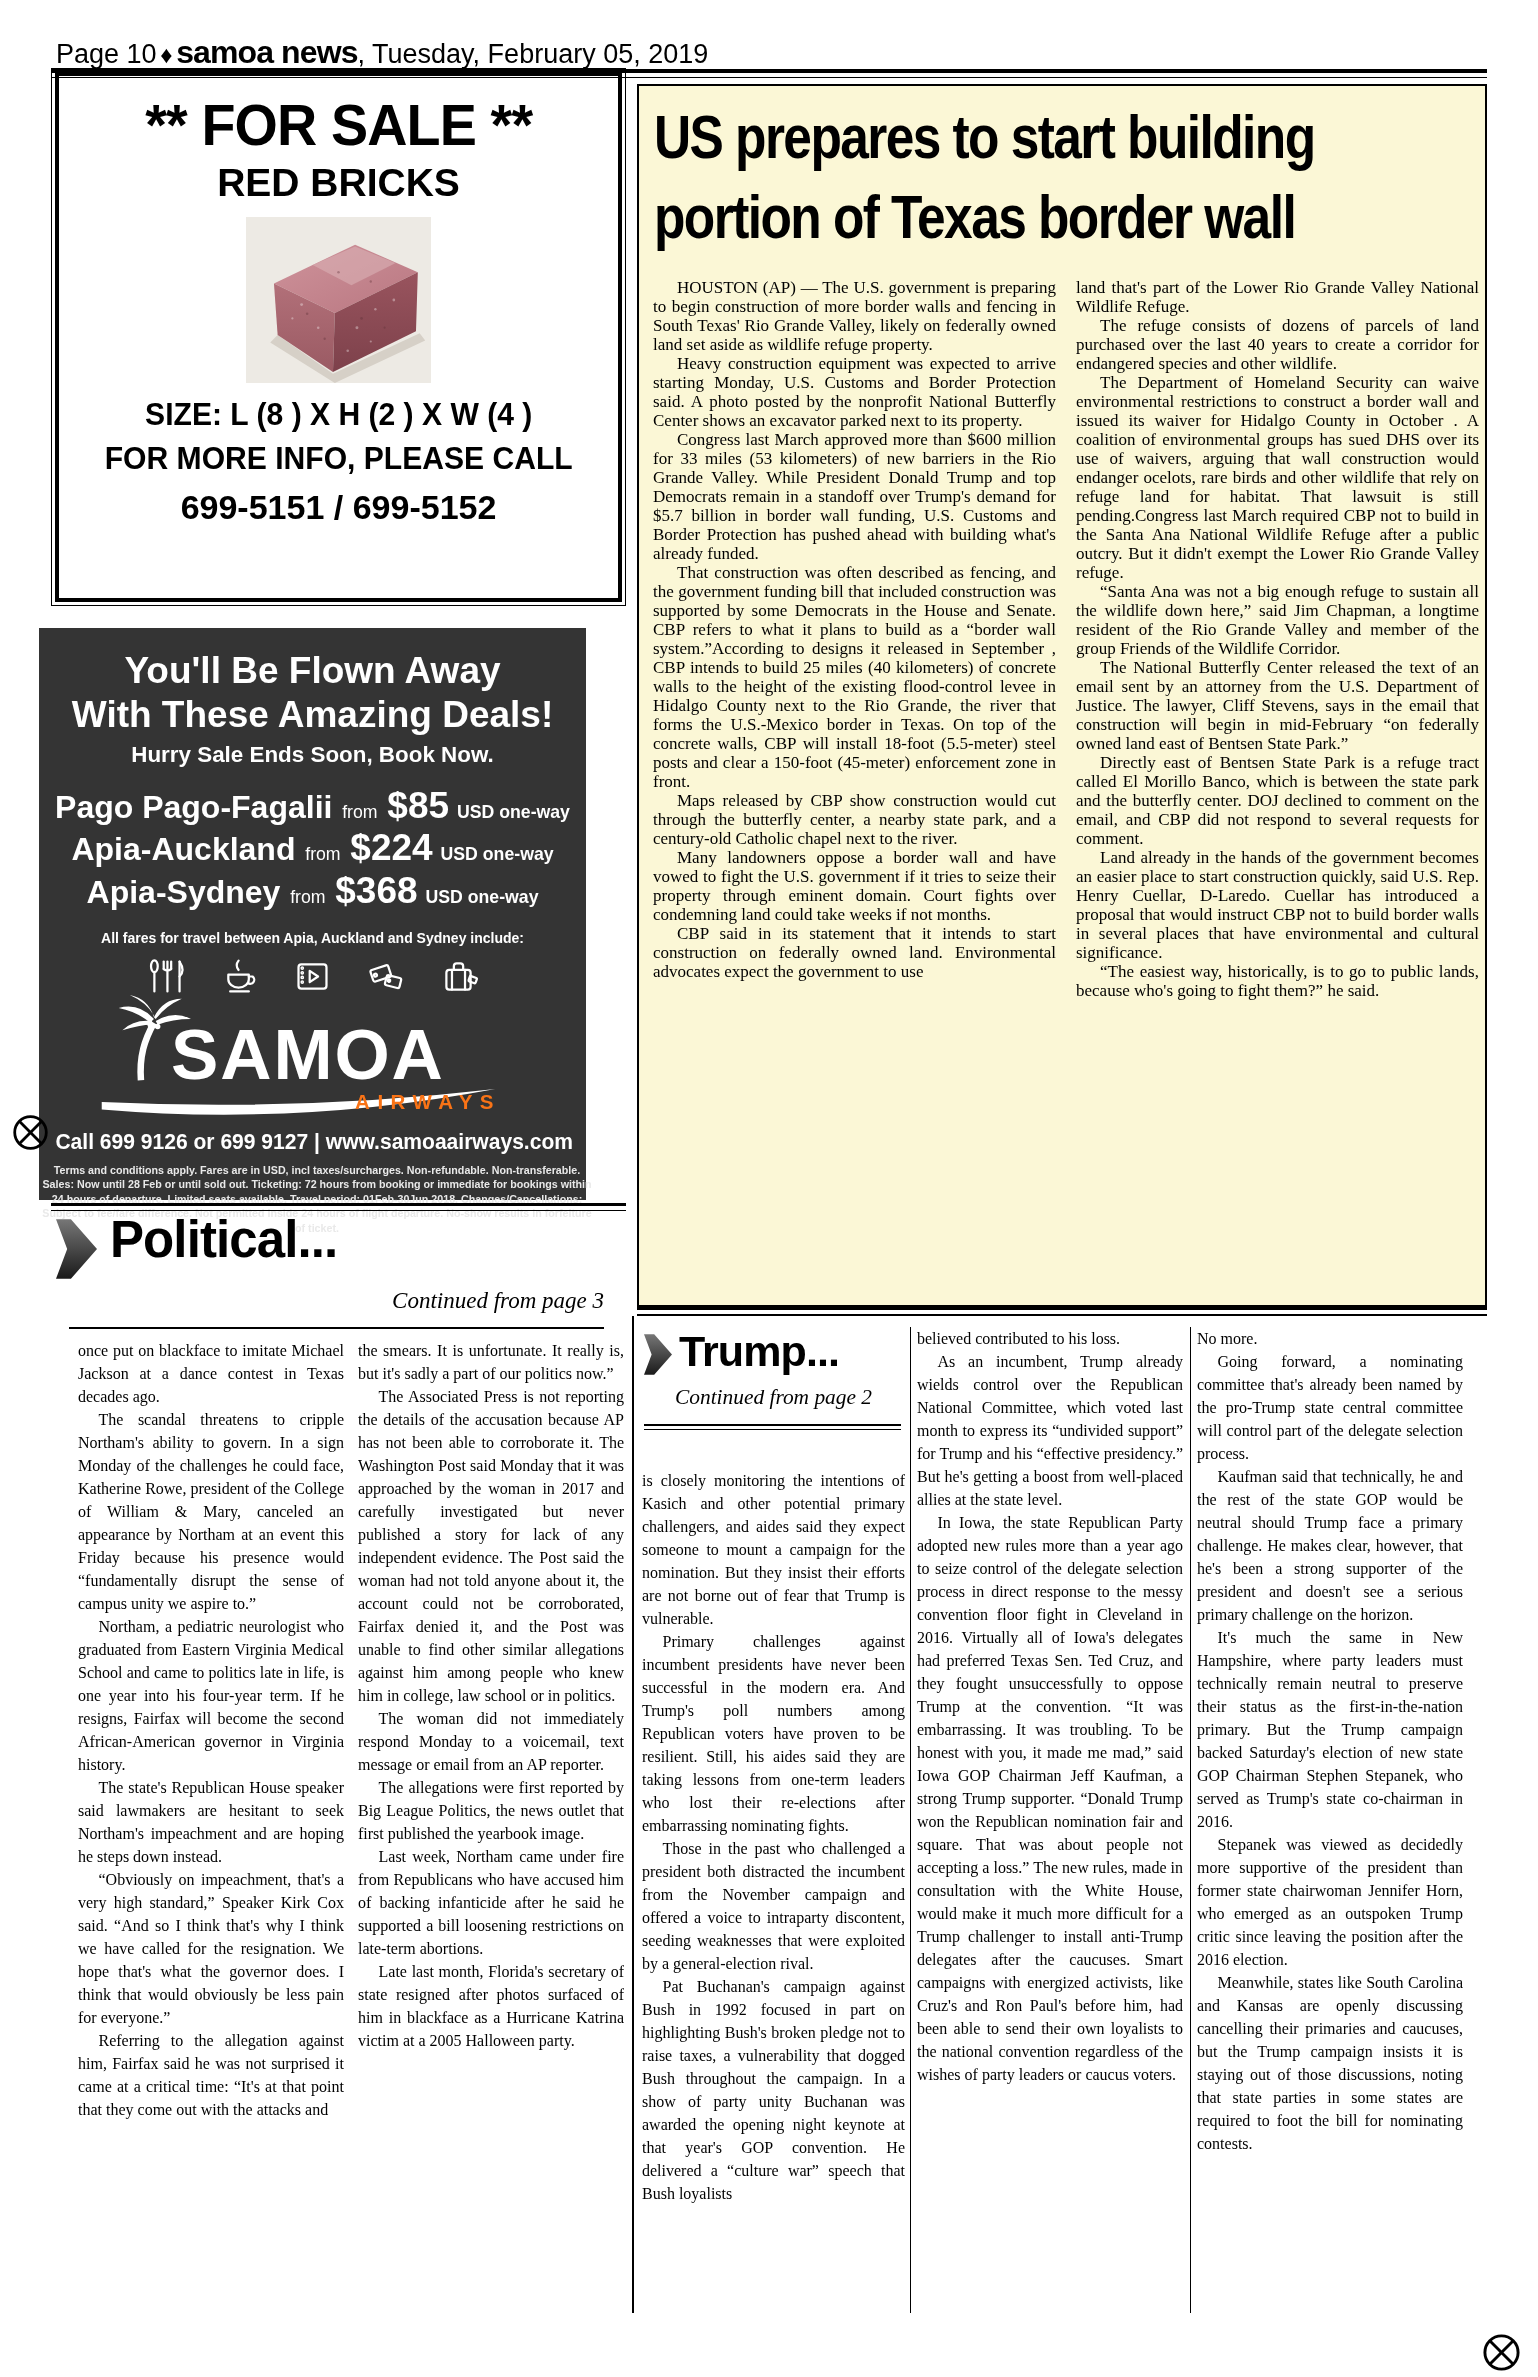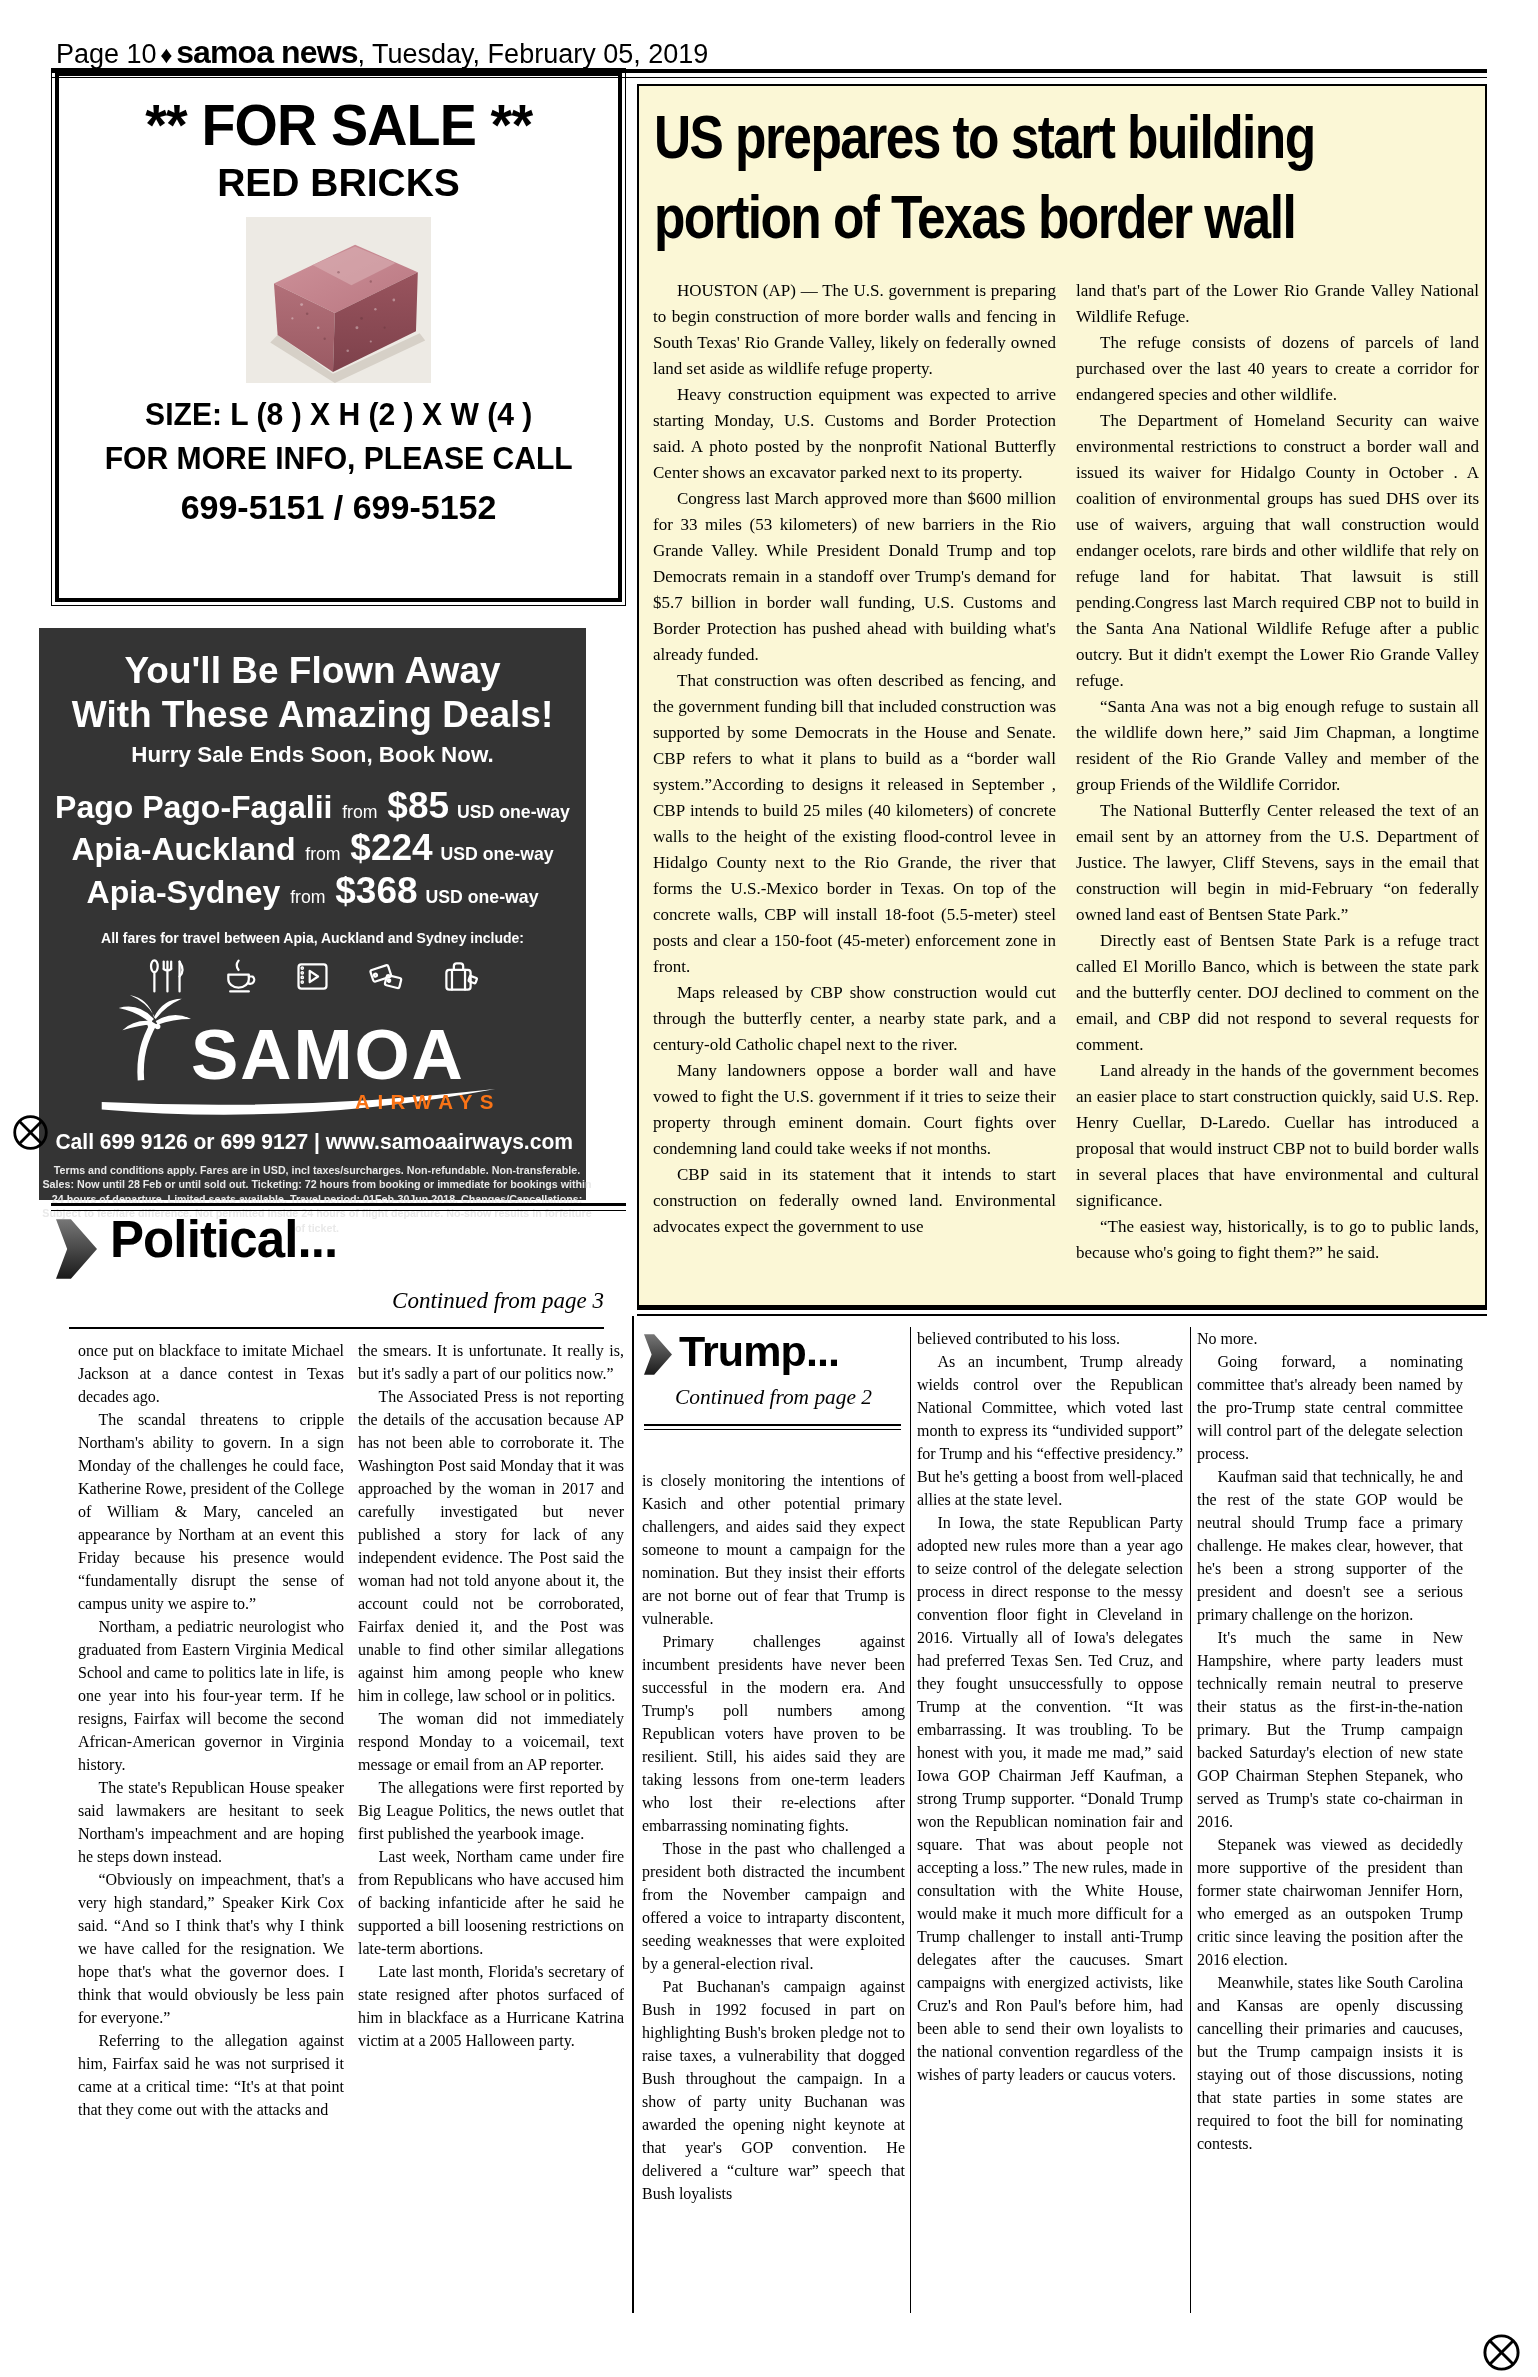--- a/index.html
+++ b/index.html
@@ -40,36 +40,36 @@
   .fare-route { font-size:32px; font-weight:bold; }
   .fare-from { font-size:17.7px; padding:0 5.6px; }
   .fare-price { font-size:37px; font-weight:bold; }
   .fare-suffix { font-size:17.7px; font-weight:bold; padding-left:3.7px;text-align:right; }
   .aw-includes { font-size:14px; font-weight:bold; margin-top:15px; }
   #aw-icons { display:flex; justify-content:center; gap:32px; margin-top:9.3px; }
   #aw-icons svg { width:41px; height:41px; stroke:#fff; fill:none;
                   stroke-width:2.4; stroke-linecap:round; stroke-linejoin:round; }
   #aw-logo { position:relative; width:429px; margin:17px auto 0 auto; height:110px; text-align:left; }
   #aw-logo .samoa { position:absolute; left:73px; top:0; font-size:71px; font-weight:bold;
-                    letter-spacing:1.9px; color:#fff;margin-left:20px; }
+                    letter-spacing:1.9px; color:#fff; }
   #aw-logo .airways { position:absolute; right:26px; top:76px; font-size:20.5px; font-weight:bold;
                       letter-spacing:7.5px; color:#f97316; }
   .aw-contact { font-size:22.4px; font-weight:bold; margin-top:5.6px; transform:scaleX(0.94); white-space:nowrap; }
   .aw-fine { font-size:10.7px; font-weight:bold; color:#e9e9e9; width:556px; margin:7.5px auto 0 auto;
              line-height:1.35; }
 
   
   #main-box { background:#fbf7d6; border:2.8px solid #000; }
   #headline { font-family:"Liberation Sans", sans-serif; font-weight:bold; font-size:62px;
               letter-spacing:-1.9px; line-height:80px; transform:scaleX(0.83);
               transform-origin:left top; white-space:nowrap; }
   .news-col { text-align:justify; overflow:hidden; }
   .news-col p { text-indent:24px; }
   .news-col p.flush { text-indent:0; }
-  .main-col { font-size:17px; line-height:26px; }
+  .main-col { font-size:17px; line-height:19px; }
 
   
   .sec-title { font-family:"Liberation Sans", sans-serif; font-weight:bold; }
   #political-title { font-size:51px; letter-spacing:-0.9px; }
   #trump-title { font-size:43px; letter-spacing:-0.9px; }
   .continued { font-style:italic; font-size:23px; }
 
   
   .bottom-col { font-size:16px; line-height:23px; }
   .bottom-col p { text-indent:20.5px; }

